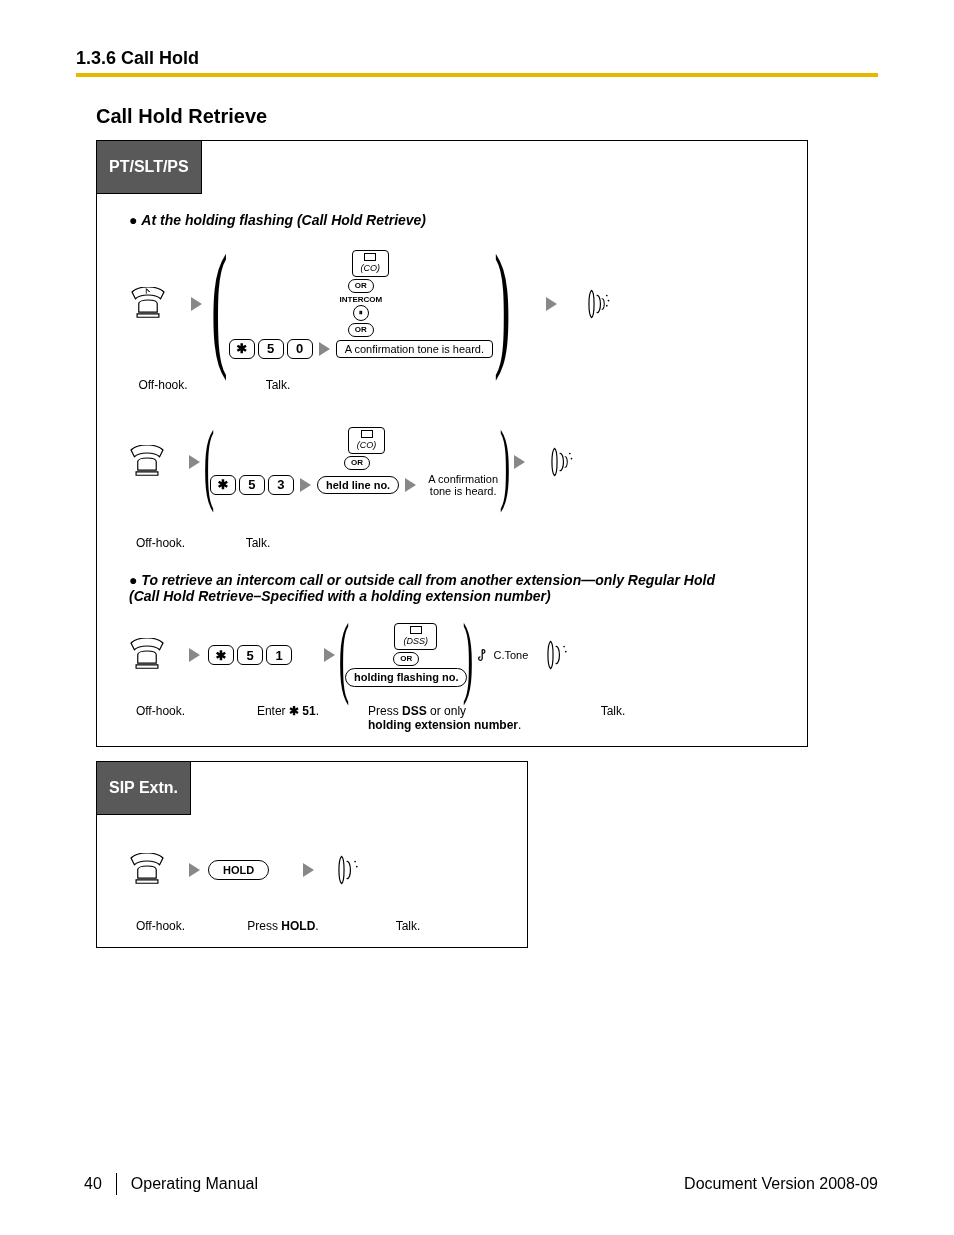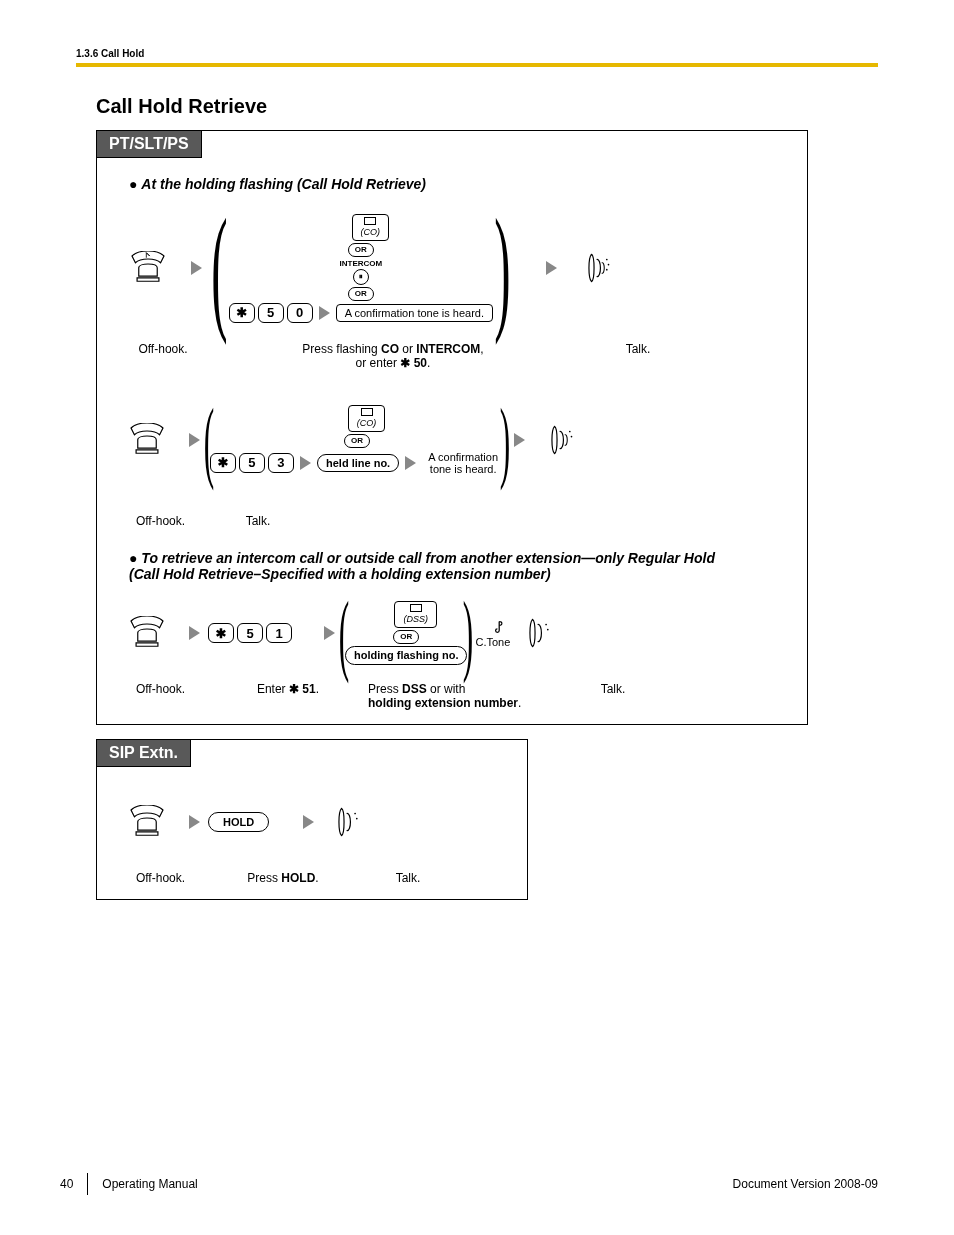--- a/index.html
+++ b/index.html
@@ -12,21 +12,21 @@
   }
   .page {
     width: 954px;
     height: 1235px;
     padding: 48px 76px 30px 76px;
     box-sizing: border-box;
     position: relative;
   }
   .header-line {
     font-weight: bold;
-    font-size: 10px;
+    font-size: 18px;
     margin-bottom: 4px;
   }
   .rule {
     height: 4px;
     background: #e6b800;
     margin-bottom: 28px;
     width: 100%;
   }
   .section-title {
     font-weight: bold;
@@ -37,21 +37,21 @@
     border: 1.5px solid #000;
     margin-left: 20px;
     margin-bottom: 14px;
     position: relative;
   }
   .panel-tab {
     background: #595959;
     color: #fff;
     font-weight: bold;
     font-size: 16px;
-    padding: 4px 12px;
+    padding: 17px 12px;
     display: inline-block;
     border-right: 1.5px solid #000;
     border-bottom: 1.5px solid #000;
   }
   .panel-body {
     padding: 10px 16px 14px 16px;
   }
   .bullet-title {
     font-weight: bold;
     font-style: italic;
@@ -182,28 +182,28 @@
     align-items: center;
     font-size: 8px;
     font-weight: bold;
   }
   .intercom-circle {
     width: 14px; height: 14px; border: 1.5px solid #000; border-radius: 50%;
     display: flex; align-items: center; justify-content: center;
     font-size: 8px;
     margin-top: 1px;
   }
-  .ctone { font-size: 11px; display: flex; flex-direction: column; align-items: flex-end; }
+  .ctone { font-size: 11px; display: flex; flex-direction: row; align-items: center; }
   .ctone svg { width: 18px; }
   .footer {
     position: absolute;
     bottom: 40px;
-    left: 60px;
+    left: 84px;
     right: 76px;
-    font-size: 12px;
+    font-size: 16px;
     display: flex;
     align-items: center;
     justify-content: center;
   }
   .footer .pnum { margin-right: 14px; }
   .footer .sep { width: 1px; height: 22px; background: #000; margin-right: 14px; }
   .footer .rt { margin-left: auto; }
   .b { font-weight: bold; }
   svg.icon { display: block; }
 </style>
@@ -262,24 +262,20 @@
               <path d="M16 10 C22 8 22 32 16 30" fill="none" stroke="#000" stroke-width="1.4"></path>
               <path d="M22 14 C26 12 26 28 22 26" fill="none" stroke="#000" stroke-width="1.2"></path>
               <circle cx="28" cy="10" r="1"></circle>
               <circle cx="30" cy="16" r="1"></circle>
               <circle cx="28" cy="22" r="1"></circle>
             </svg>
         </div>
       </div>
       <div class="captions">
         <div style="width:100px;">Off-hook.</div>
-        <div style="width:360px;">
-          <span>Press flashing </span><span class="b">CO</span><span> or </span><span class="b">INTERCOM</span><span>,</span><br>
-          <span>or enter </span><span class="b">✱</span><span class="b"> 50</span><span>.</span>
-        </div>
         <div style="width:130px;">Talk.</div>
       </div>
 
       <div class="flow">
         <div class="col" style="width:68px;">
           <svg class="icon handset" viewBox="0 0 50 40">
               <path d="M6 6 C14 -2 36 -2 44 6 L40 14 C34 8 16 8 10 14 Z" fill="none" stroke="#000" stroke-width="1.4"></path>
               <path d="M14 20 C14 14 36 14 36 20 L36 30 L14 30 Z M12 32 L38 32 L38 36 L12 36 Z" fill="none" stroke="#000" stroke-width="1.4"></path>
             </svg>
         </div>
@@ -368,21 +364,21 @@
               <circle cx="28" cy="16" r="1"></circle>
             </svg>
         </div>
       </div>
       <div class="captions">
         <div style="width:95px;">Off-hook.</div>
         <div style="width:160px;">
           <span>Enter </span><span class="b">✱</span><span class="b"> 51</span><span>.</span>
         </div>
         <div style="width:180px;text-align:left;">
-          <span>Press </span><span class="b">DSS</span><span> or with </span><br>
+          <span>Press </span><span class="b">DSS</span><span> or only </span><br>
           <span class="b">holding extension number</span><span>.</span>
         </div>
         <div style="width:130px;">Talk.</div>
       </div>
 
     </div>
   </div>
 
   <div class="panel" style="width:430px;">
     <div class="panel-tab">SIP Extn.</div>

